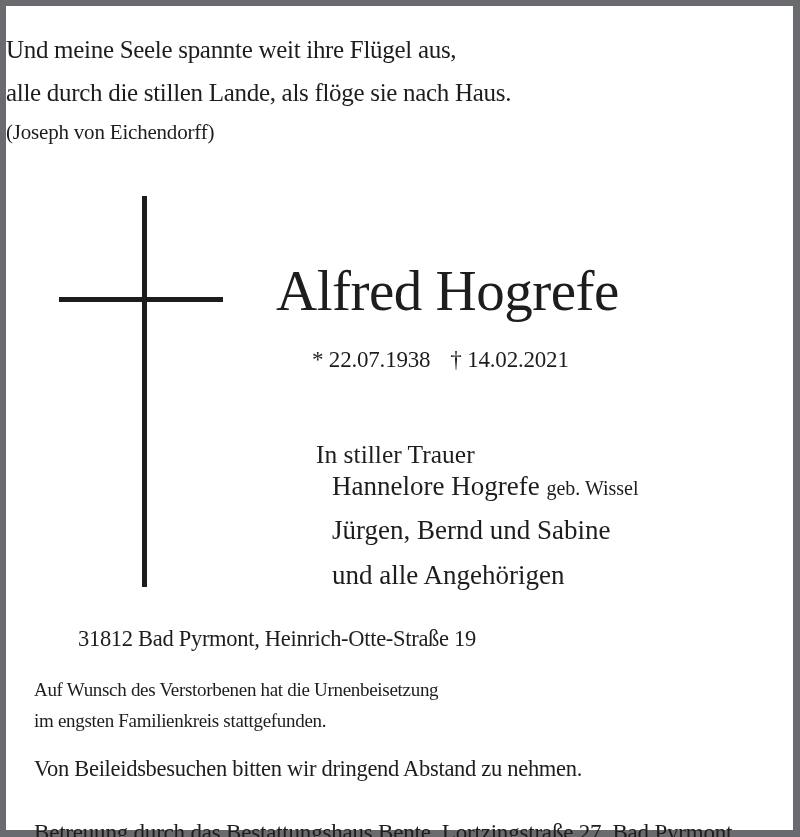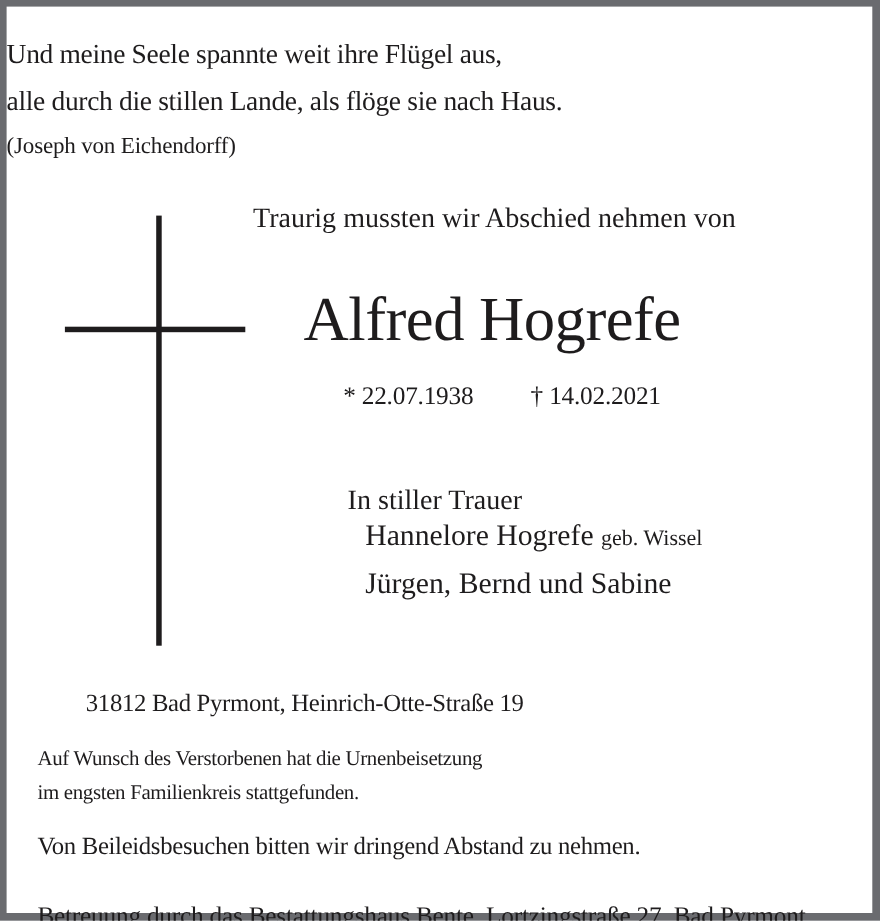--- a/index.html
+++ b/index.html
@@ -19,21 +19,21 @@
   }
   .abs { position: absolute; white-space: nowrap; }
   .center { text-align: left; }
   .poem { left: 0; width: 787px; font-size: 25px; letter-spacing: -0.3px; }
   .poem1 { top: 30px; }
   .poem2 { top: 73px; }
   .poem-author { top: 114px; left: 0; width: 662px; font-size: 21px; letter-spacing: -0.2px; }
   .intro { top: 177px; left: 224px; font-size: 25.5px; }
   .name { top: 252px; left: 270px; font-size: 57px; letter-spacing: -0.5px; }
   .dates { top: 341px; left: 306px; font-size: 23px; letter-spacing: -0.2px; }
-  .dates .death { margin-left: 52px; }
+  .dates .death { margin-left: 20px; }
   .mourn-title { top: 410px; left: 310px; font-size: 25.5px; margin-top: 24px; }
   .mourner { left: 326px; font-size: 27px; }
   .m1 { top: 465px; }
   .m2 { top: 509px; }
   .m3 { top: 554px; }
   .mourner .maiden { font-size: 20px; }
   .address { top: 620px; left: 28px; font-size: 22.5px; letter-spacing: -0.3px; margin-left: 44px; }
   .note { left: 28px; font-size: 19px; letter-spacing: -0.3px; }
   .n1 { top: 673px; }
   .n2 { top: 704px; }
@@ -50,40 +50,40 @@
 </style>
 </head>
 <body>
 
 <div class="card">
 
   <div class="abs center poem poem1">Und meine Seele spannte weit ihre Flügel aus,</div>
   <div class="abs center poem poem2">alle durch die stillen Lande, als flöge sie nach Haus.</div>
   <div class="abs center poem-author">(Joseph von Eichendorff)</div>
 
-  <div class="abs intro">Traurig mussten wir Abschied nehmen von</div>
 
   <div>
     <div class="cross-v"></div>
     <div class="cross-h"></div>
   </div>
 
   <div class="abs name">Alfred Hogrefe</div>
 
   <div class="abs dates">
     <span>* 22.07.1938</span><span class="death">† 14.02.2021</span>
   </div>
 
   <div class="abs mourn-title">In stiller Trauer</div>
 
   <div class="abs mourner m1">
     <span>Hannelore Hogrefe</span>
     <span class="maiden">geb. Wissel</span>
   </div>
   <div class="abs mourner m2">Jürgen, Bernd und Sabine</div>
+  <div class="abs mourner m3">und alle Angehörigen</div>
 
   <div class="abs address">31812 Bad Pyrmont, Heinrich-Otte-Straße 19</div>
 
   <div class="abs note n1">Auf Wunsch des Verstorbenen hat die Urnenbeisetzung</div>
   <div class="abs note n2">im engsten Familienkreis stattgefunden.</div>
   <div class="abs note n3">Von Beileidsbesuchen bitten wir dringend Abstand zu nehmen.</div>
   <div class="abs n4">Betreuung durch das Bestattungshaus Bente, Lortzingstraße 27, Bad Pyrmont.</div>
 
 </div>
 

